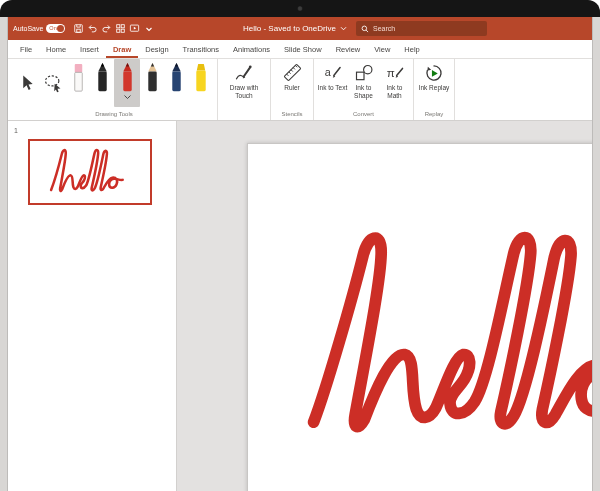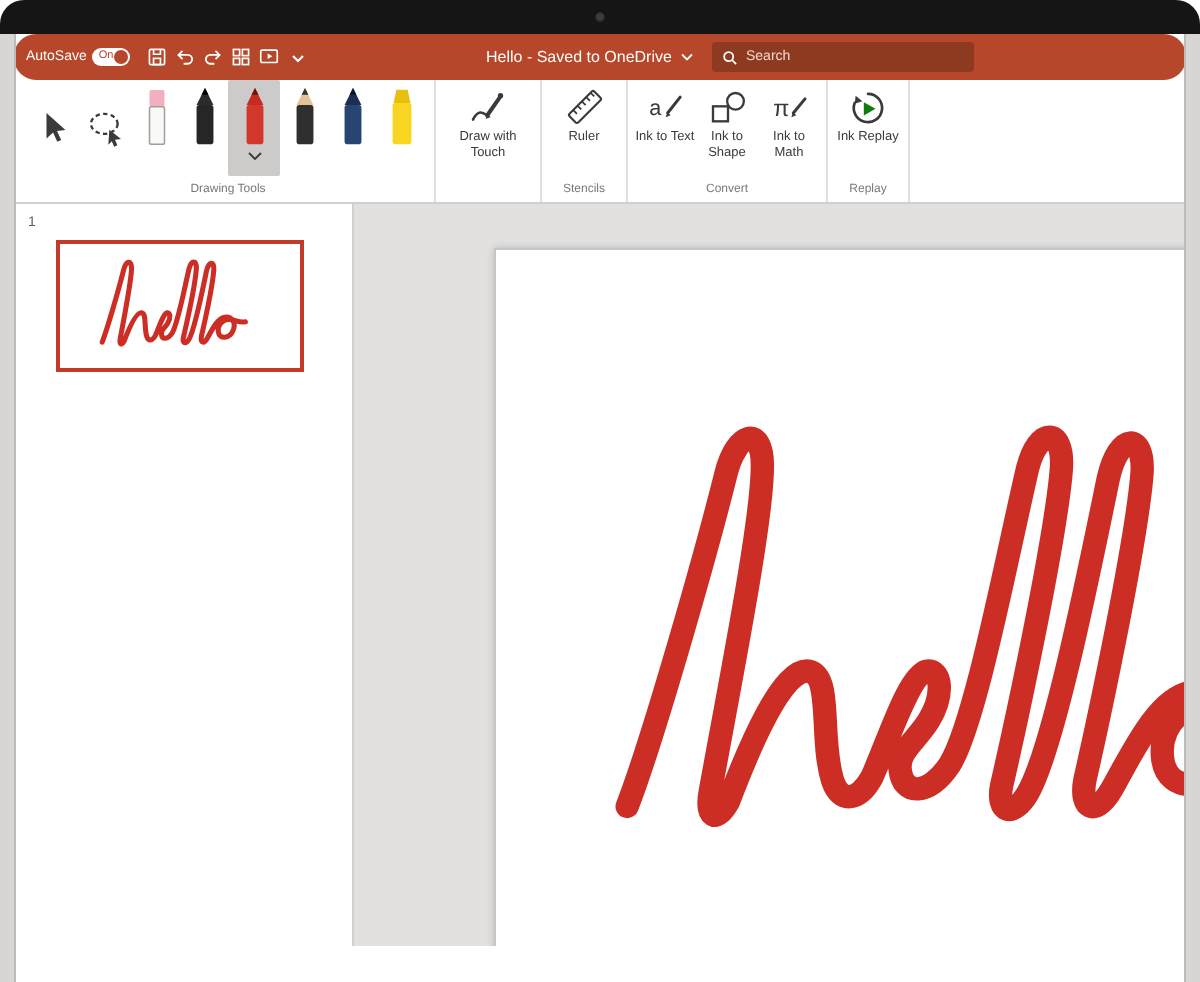--- a/index.html
+++ b/index.html
@@ -9,21 +9,21 @@
   
   .bezel-top { position:absolute; top:0; left:0; right:0; height:17px; background:#151515; border-radius:12px 12px 0 0; z-index:5; }
   .camera-dot { position:absolute; left:50%; top:6px; width:5px; height:5px; transform:translateX(-50%); border-radius:50%; background:#3c3c3c; box-shadow:inset 0 0 1px #000; }
   .bezel-side { position:absolute; top:17px; bottom:0; width:7px; background:#d8d6d4; z-index:5; }
   .bezel-side.left { left:0; border-right:1px solid #bdbbb9; }
   .bezel-side.right { right:0; border-left:1px solid #bdbbb9; }
 
   .screen { position:absolute; left:7px; right:7px; top:17px; bottom:0; background:#fff; overflow:hidden; }
 
   
-  .titlebar { position:relative; height:23px; background:var(--titlebar,#B7472A); color:#fff; display:flex; align-items:center; padding:0 6px;border-radius:11px; }
+  .titlebar { position:relative; height:23px; background:var(--titlebar,#B7472A); color:#fff; display:flex; align-items:center; padding:0 6px; }
   .autosave-label { font-size:7px; margin-right:3px; white-space:nowrap; }
   .autosave-toggle { width:19px; height:9px; border-radius:5px; background:#fff; position:relative; margin-right:7px; display:flex; align-items:center; }
   .autosave-toggle .on-label { font-size:5.5px; color:var(--titlebar,#B7472A); margin-left:3px; line-height:1; }
   .autosave-toggle .knob { position:absolute; right:1px; top:1px; width:7px; height:7px; border-radius:50%; background:var(--titlebar,#B7472A); }
   .qat { display:flex; align-items:center; gap:1px; }
   .qat-btn { width:13px; height:14px; display:flex; align-items:center; justify-content:center; border-radius:2px; }
   .qat-btn svg { display:block; }
   .title-wrap { position:absolute; left:236px; top:0; height:23px; display:flex; align-items:center; gap:4px; }
   .title-text { font-size:8px; white-space:nowrap; }
   .search-box { position:absolute; left:349px; top:4px; width:131px; height:15px; background:#8e3a20; border-radius:2px; display:flex; align-items:center; gap:4px; padding:0 5px; box-sizing:border-box; }
@@ -135,20 +135,33 @@
       </span>
       <span class="search-box">
         <svg width="8" height="8" viewBox="0 0 12 12">
             <circle cx="5" cy="5" r="3.4" fill="none" stroke="#fff" stroke-width="1.3"></circle>
             <path d="M7.6 7.6 L10.6 10.6" stroke="#fff" stroke-width="1.3"></path>
           </svg>
         <span class="search-label">Search</span>
       </span>
     </div>
 
+    <div class="tabs-row">
+      <span class="tab">File</span>
+      <span class="tab">Home</span>
+      <span class="tab">Insert</span>
+      <span class="tab active">Draw</span>
+      <span class="tab">Design</span>
+      <span class="tab">Transitions</span>
+      <span class="tab">Animations</span>
+      <span class="tab">Slide Show</span>
+      <span class="tab">Review</span>
+      <span class="tab">View</span>
+      <span class="tab">Help</span>
+    </div>
 
     <div class="ribbon">
 
       <div class="rgroup">
         <div class="items">
           <span class="cursor-tool">
             <svg width="18" height="20" viewBox="0 0 24 24">
                 <path d="M7 2 L7 19 L11.4 15 L14.2 21.2 L16.8 20 L14 14 L19.6 13.4 Z" fill="#3b3a39"></path>
               </svg>
           </span>

